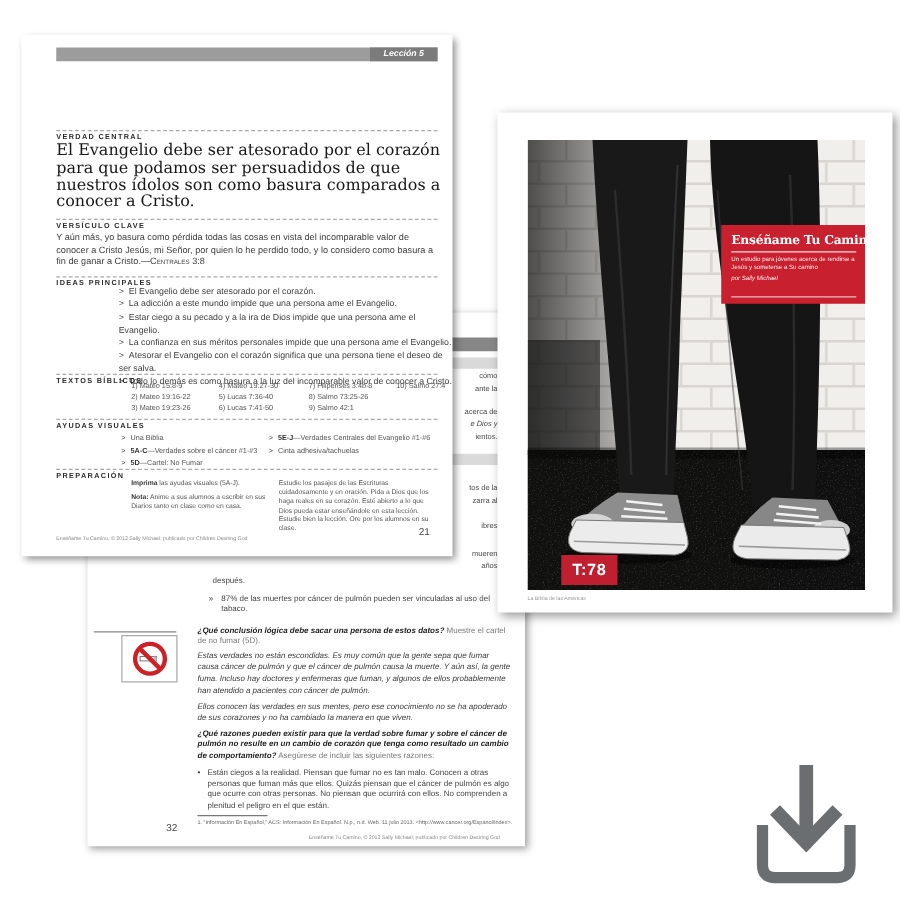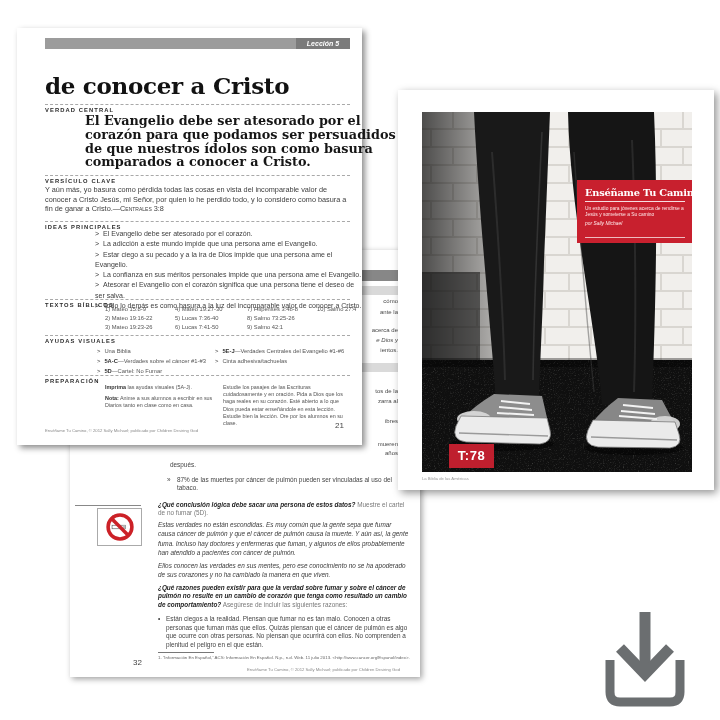--- a/index.html
+++ b/index.html
@@ -47,22 +47,22 @@
   .tag{position:absolute;right:0;top:0;width:54px;height:11px;background:#7b7b7b;
        color:#fff;font:bold italic 7px/11px "Liberation Sans",sans-serif;text-align:center;}
   .title{position:absolute;left:28px;top:22px;width:315px;margin:0;
          font-family:"DejaVu Serif",serif;font-weight:bold;font-size:23px;
          line-height:24px;letter-spacing:-0.3px;color:#121212;}
   .sec{position:absolute;left:28px;width:305px;border-top:1.5px dashed #a9a9a9;
        padding-top:2px;font-weight:bold;font-size:5.8px;letter-spacing:1.1px;color:#2a2a2a;}
   .s-vc{top:76px;} .s-ver{top:147px;} .s-ideas{top:193px;}
   .s-tex{top:271px;} .s-ayu{top:307px;} .s-prep{top:347px;}
   .vc-body{position:absolute;left:28px;top:86px;width:312px;
-           font-family:"DejaVu Serif",serif;font-weight:bold;font-size:12.8px;
-           line-height:13.8px;color:#161616;margin-left:40px;}
+           font-family:"DejaVu Serif",serif;font-weight:normal;font-size:12.8px;
+           line-height:13.8px;color:#161616;}
   .verse{position:absolute;left:28px;top:157px;width:308px;font-size:7.3px;
          line-height:9.6px;color:#3d3d3d;}
   .sc{font-variant:small-caps;}
   .ideas{position:absolute;left:78px;top:201px;font-size:7px;line-height:10.3px;color:#3d3d3d;}
   .ideas .gt{margin-right:4px;color:#333;}
   .refcol{position:absolute;top:277px;font-size:5.8px;line-height:8.8px;color:#555;}
   .rc1{left:88px;} .rc2{left:158px;} .rc3{left:230px;} .rc4{left:300px;}
   .ayu{position:absolute;font-size:5.8px;color:#555;white-space:nowrap;}
   .ayu b{color:#333;}
   .ayu .gt{margin-right:4px;color:#333;}
@@ -151,21 +151,20 @@
     <div class="pnum32">32</div>
     <div class="foot32">Enséñame Tu Camino, © 2012 Sally Michael; publicado por Children Desiring God</div>
   </section>
 
   <section class="page page31">
     <div class="hbar">
       <span class="tag">Lección 5</span>
     </div>
     <h1 class="title">
       <br>
-      <span>de conocer a Cristo</span>
     </h1>
 
     <div class="sec s-vc">VERDAD CENTRAL</div>
     <div class="vc-body">El Evangelio debe ser atesorado por el corazón para que podamos ser persuadidos de que nuestros ídolos son como basura comparados a conocer a Cristo.</div>
 
     <div class="sec s-ver">VERSÍCULO CLAVE</div>
     <div class="verse">
       <span>Y aún más, yo basura como pérdida todas las cosas en vista del incomparable valor de conocer a Cristo Jesús, mi Señor, por quien lo he perdido todo, y lo considero como basura a fin de ganar a Cristo.—</span><span class="sc">Centrales 3:8</span>
     </div>
 

